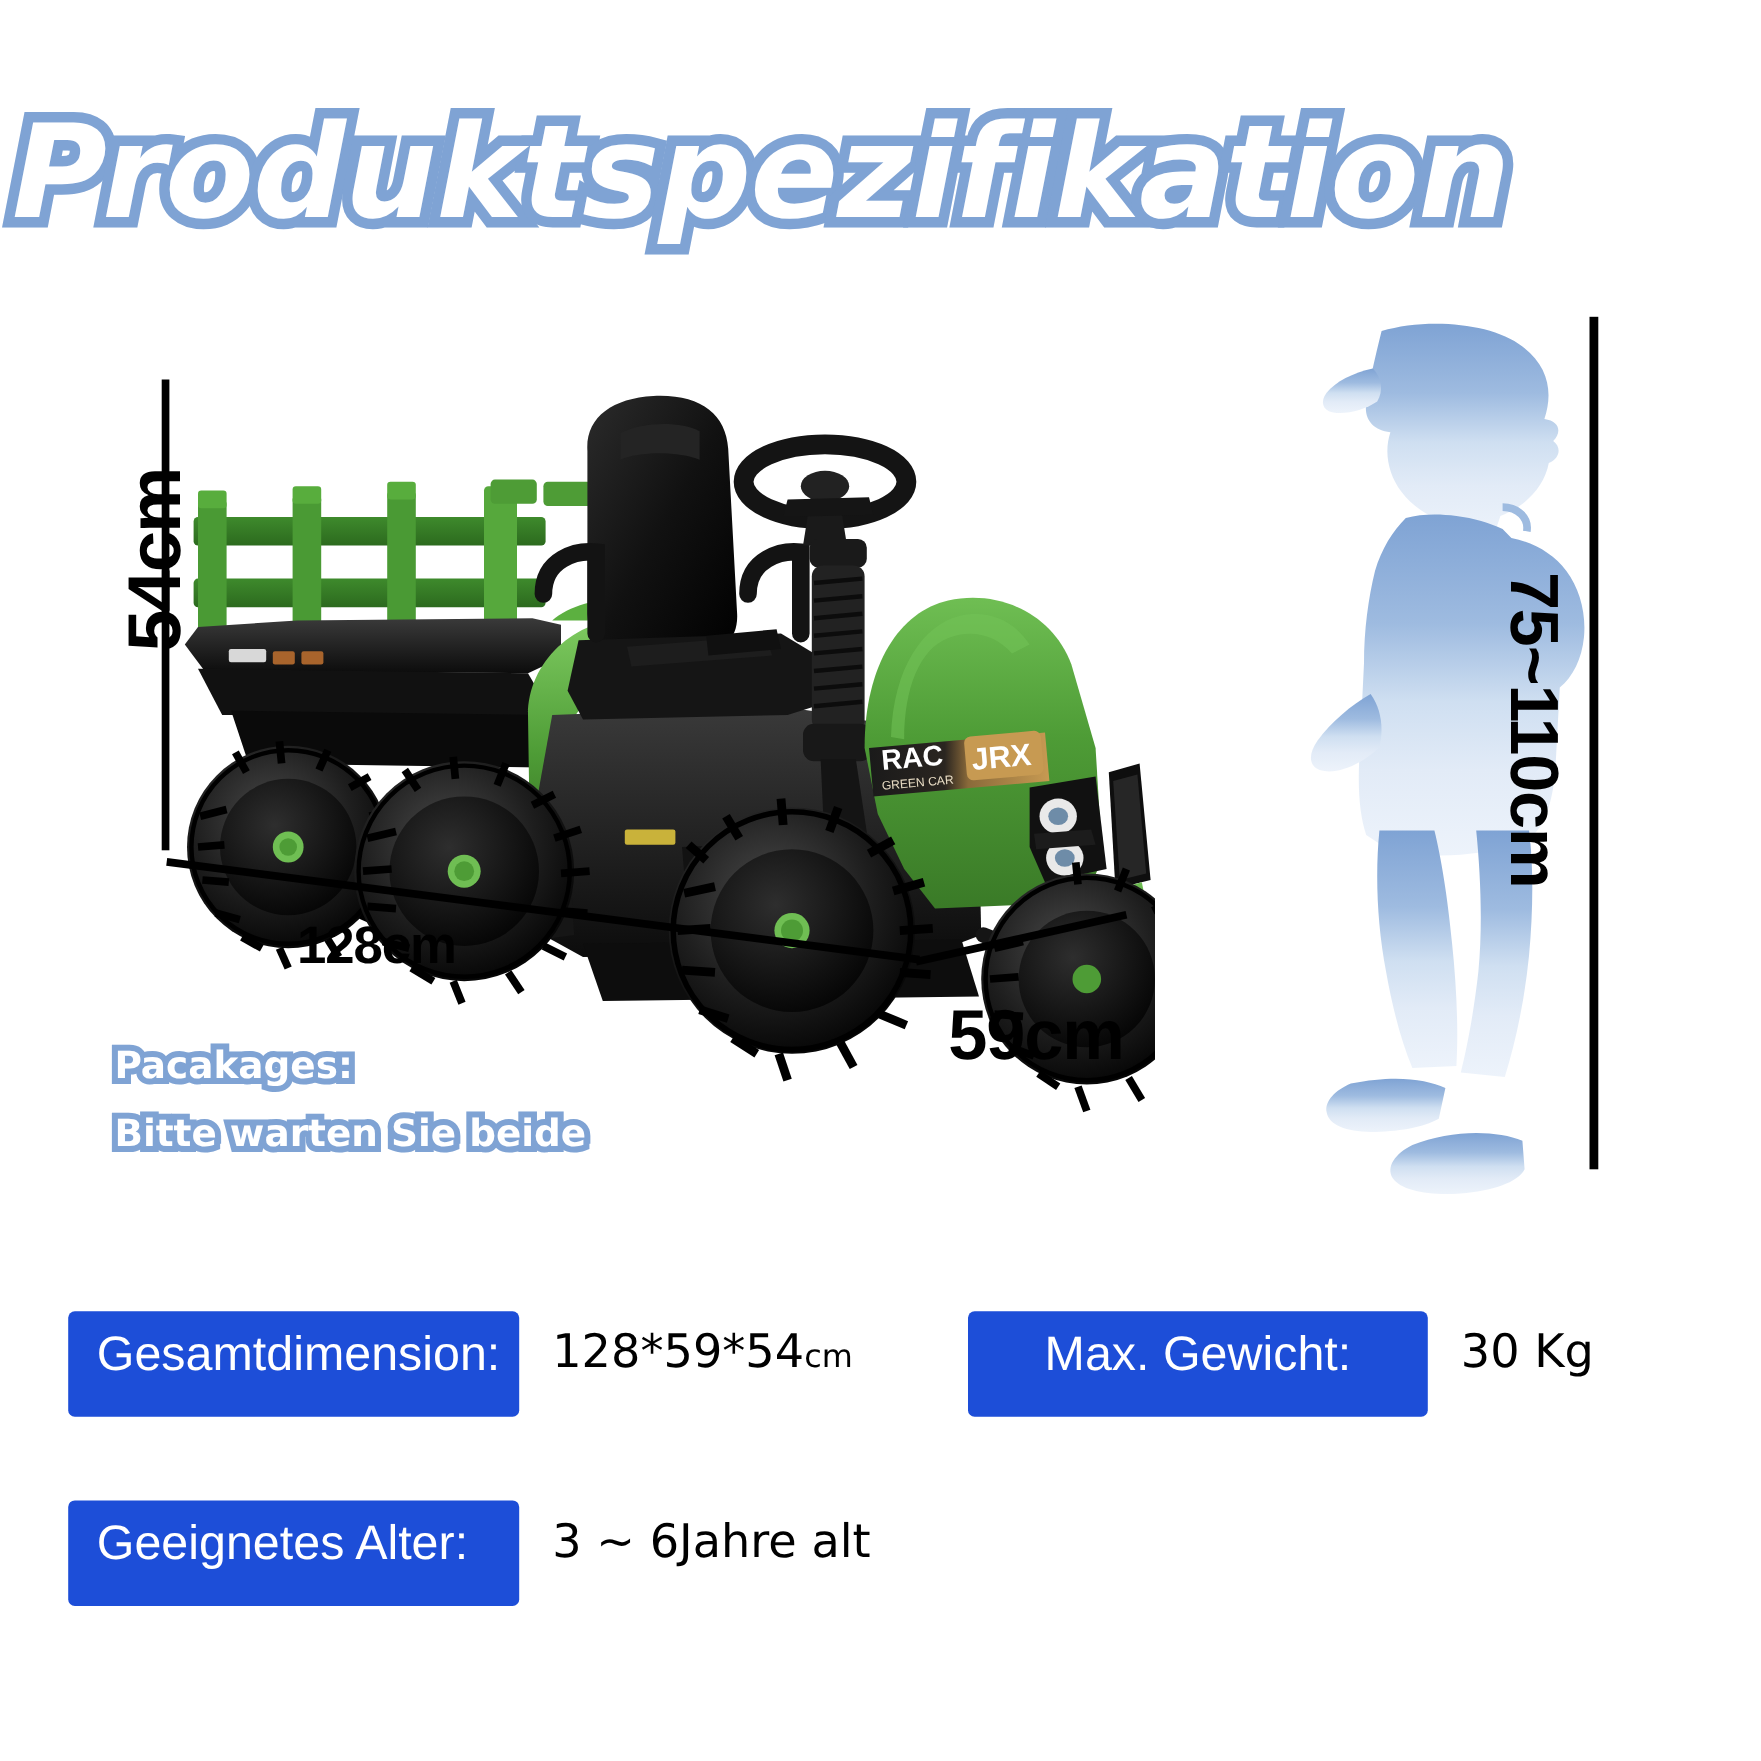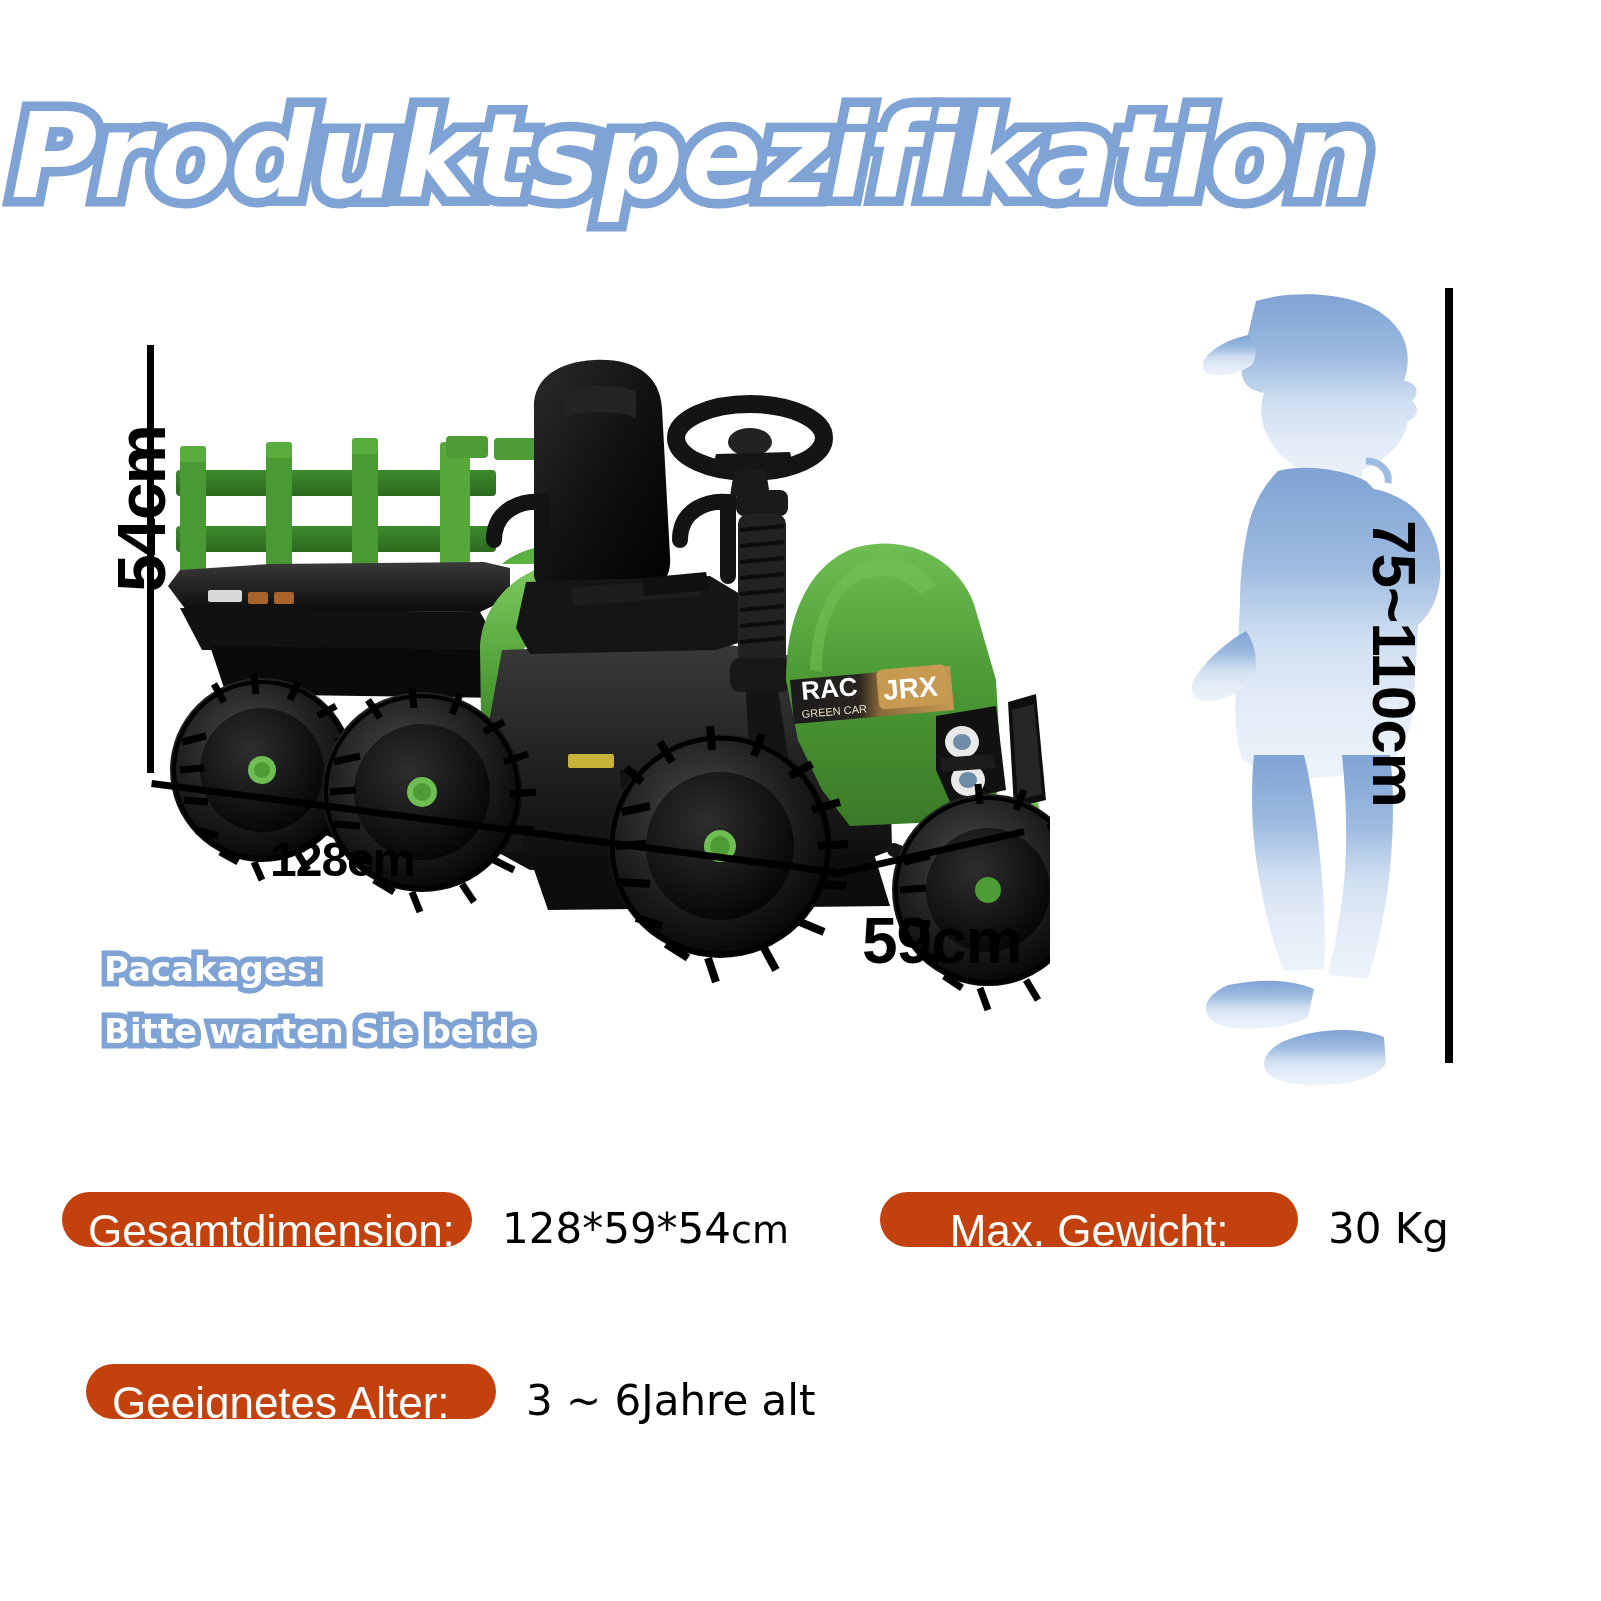--- a/index.html
+++ b/index.html
@@ -53,41 +53,41 @@
     white-space:nowrap;
   }
 
   
   #specs{position:absolute;left:0;top:1192px;width:1601px;}
   .specrow{position:relative;height:172px;}
   .speccell{position:absolute;top:0;height:100px;display:flex;align-items:flex-start;}
   .cell-left{left:62px;}
   .cell-right{left:880px;}
   .pill{
-    background:#c2410c;color:#ffffff;
+    background:#1d4ed8;color:#ffffff;
     font-family:"Liberation Sans",sans-serif;
     font-size:44px;font-weight:normal;
-    border-radius:32px;
-    height:55px;line-height:78px;
+    border-radius:6px;
+    height:96px;line-height:78px;
     padding:0 26px;
     white-space:nowrap;
     box-sizing:border-box;
     display:block;
   }
   .pill-gd{width:410px;text-align:left;}
-  .pill-ga{width:410px;text-align:left;margin-left:24px;}
+  .pill-ga{width:410px;text-align:left;}
   .pill-mg{width:418px;text-align:center;}
   .pill-bt{width:418px;text-align:center;}
   .val{
     font-family:"DejaVu Sans",sans-serif;
     font-size:42px;color:#000;font-weight:normal;
     margin-left:30px;line-height:50px;
     white-space:nowrap;padding-top:12px;
   }
-  .val .sm{font-size:38px;}
+  .val .sm{font-size:29px;}
   .val2{display:block;font-size:40px;line-height:50px;}
 
   
   #art{position:absolute;left:0;top:250px;width:1601px;height:700px;}
 
   
   #kid{position:absolute;left:1128px;top:35px;width:340px;height:810px;}
 
   
   #tractor{position:absolute;left:150px;top:100px;width:900px;height:700px;}

